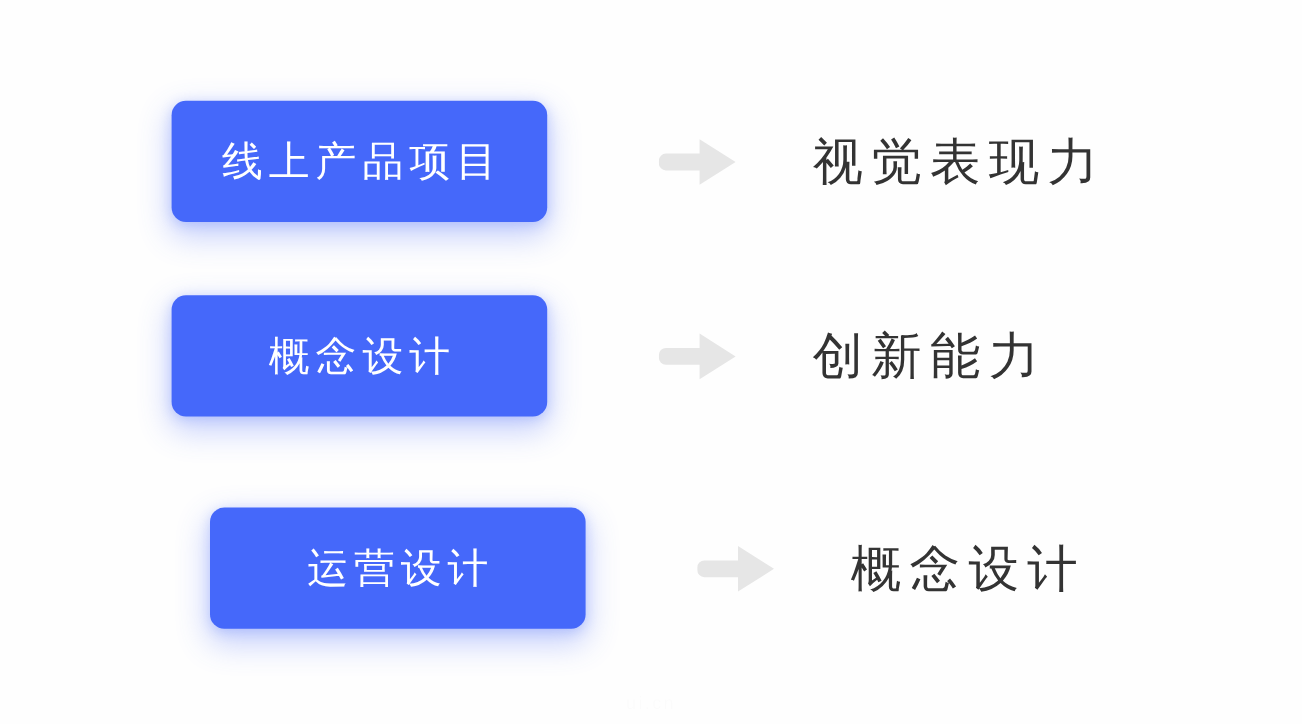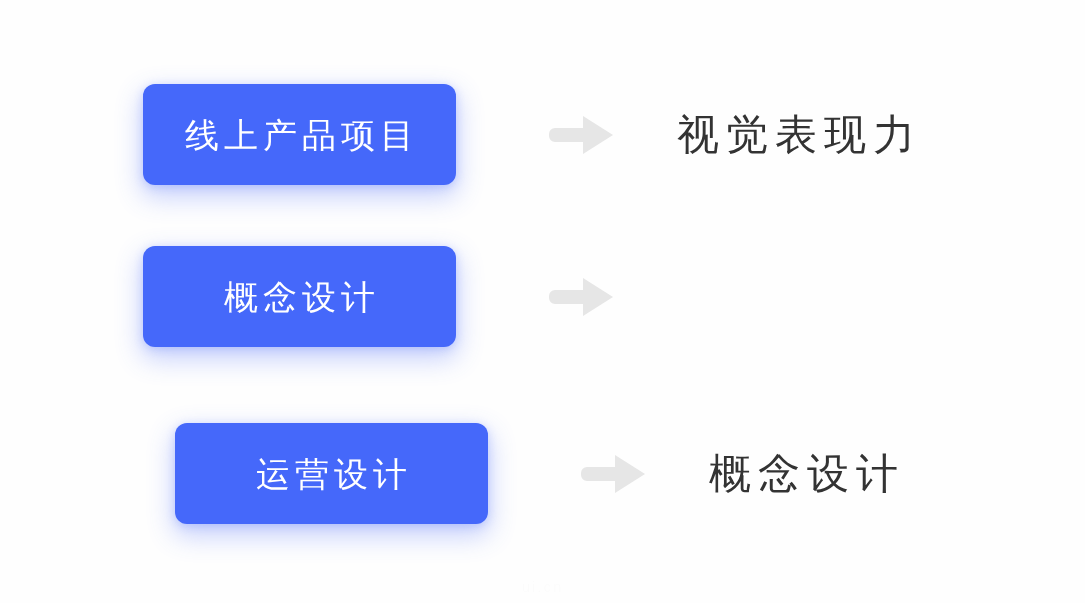--- a/index.html
+++ b/index.html
@@ -134,20 +134,23 @@
     <div class="source-chip">
       <span class="source-chip-label">概念设计</span>
     </div>
 
     <div class="arrow-slot">
       <svg class="arrow-icon" viewBox="0 0 66 42" aria-hidden="true">
         <path d="M6 14 H34 V2 L64 21 L34 40 V28 H6 A6 6 0 0 1 0 22 V20 A6 6 0 0 1 6 14 Z" fill="#e6e6e6"></path>
       </svg>
     </div>
 
+    <div class="target-slot">
+      <span class="target-label">创新能力</span>
+    </div>
   </div>
 
   <div class="row row-3">
     <div class="source-chip">
       <span class="source-chip-label">运营设计</span>
     </div>
 
     <div class="arrow-slot">
       <svg class="arrow-icon" viewBox="0 0 66 42" aria-hidden="true">
         <path d="M6 14 H34 V2 L64 21 L34 40 V28 H6 A6 6 0 0 1 0 22 V20 A6 6 0 0 1 6 14 Z" fill="#e6e6e6"></path>

